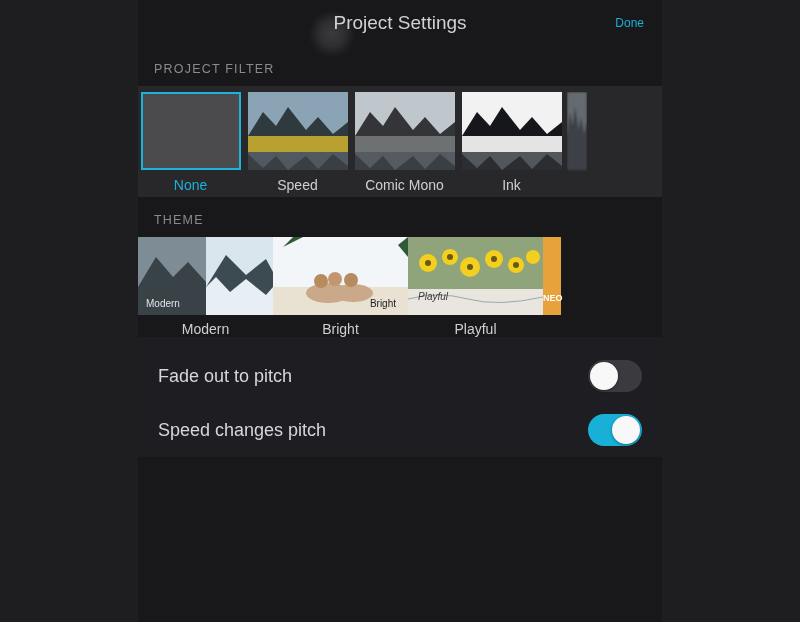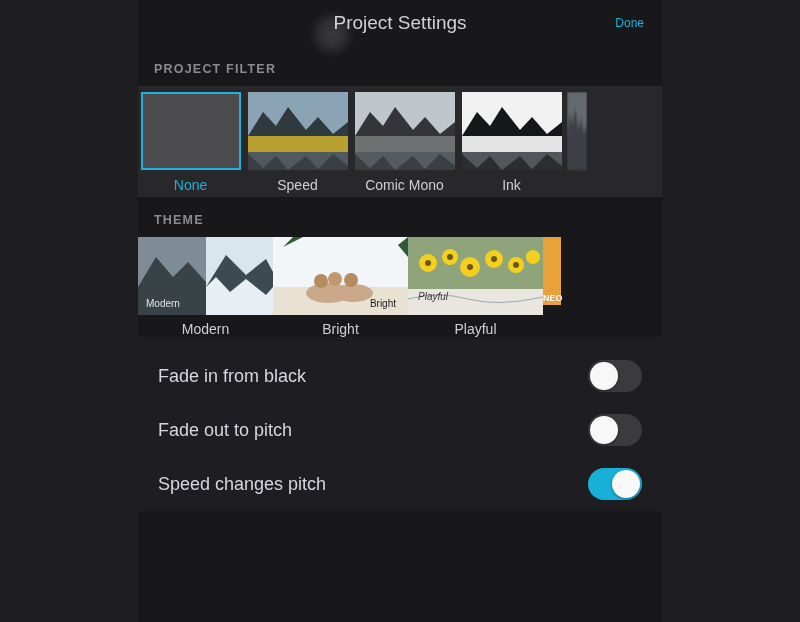--- a/index.html
+++ b/index.html
@@ -55,21 +55,21 @@
       right: 18px;
       font-size: 12px;
       font-weight: 500;
       color: #19b0d8;
       cursor: pointer;
     }
     .section-label {
       font-size: 12.5px;
       letter-spacing: 1.2px;
       color: #8a8a92;
-      font-weight: 700;
+      font-weight: 400;
       text-transform: uppercase;
       padding: 16px 0 10px 16px;
       background: #18181b;
     }
     .filter-strip {
       background: #282729;
       padding: 6px 0 4px 0;
       display: flex;
       gap: 4px;
       overflow: hidden;
@@ -170,21 +170,21 @@
     }
     .toggle.on {
       background: #19b0d8;
     }
     .toggle.on .knob {
       left: auto;
       right: 2px;
     }
     .neon-slice {
       width: 18px;
-      height: 68px;
+      height: 78px;
       background: linear-gradient(135deg,#e8a23b 0%, #e8a23b 100%);
       position: relative;
     }
     .neon-slice .txt {
       position: absolute;
       left: 0px;
       top: 56px;
       font-size: 9px;
       color: #fff;
       font-weight: 700;
@@ -328,26 +328,20 @@
       <div class="neon-slice">
         <div class="txt">NEO</div>
       </div>
     </div>
 
   </div>
 
   <div class="toggle-list">
 
 
-    <div class="toggle-row">
-      <div class="toggle-row-label">Fade in from black</div>
-      <div class="toggle">
-          <div class="knob"></div>
-        </div>
-    </div>
 
     <div class="toggle-row">
       <div class="toggle-row-label">Fade out to pitch</div>
       <div class="toggle">
           <div class="knob"></div>
         </div>
     </div>
 
     <div class="toggle-row">
       <div class="toggle-row-label">Speed changes pitch</div>

